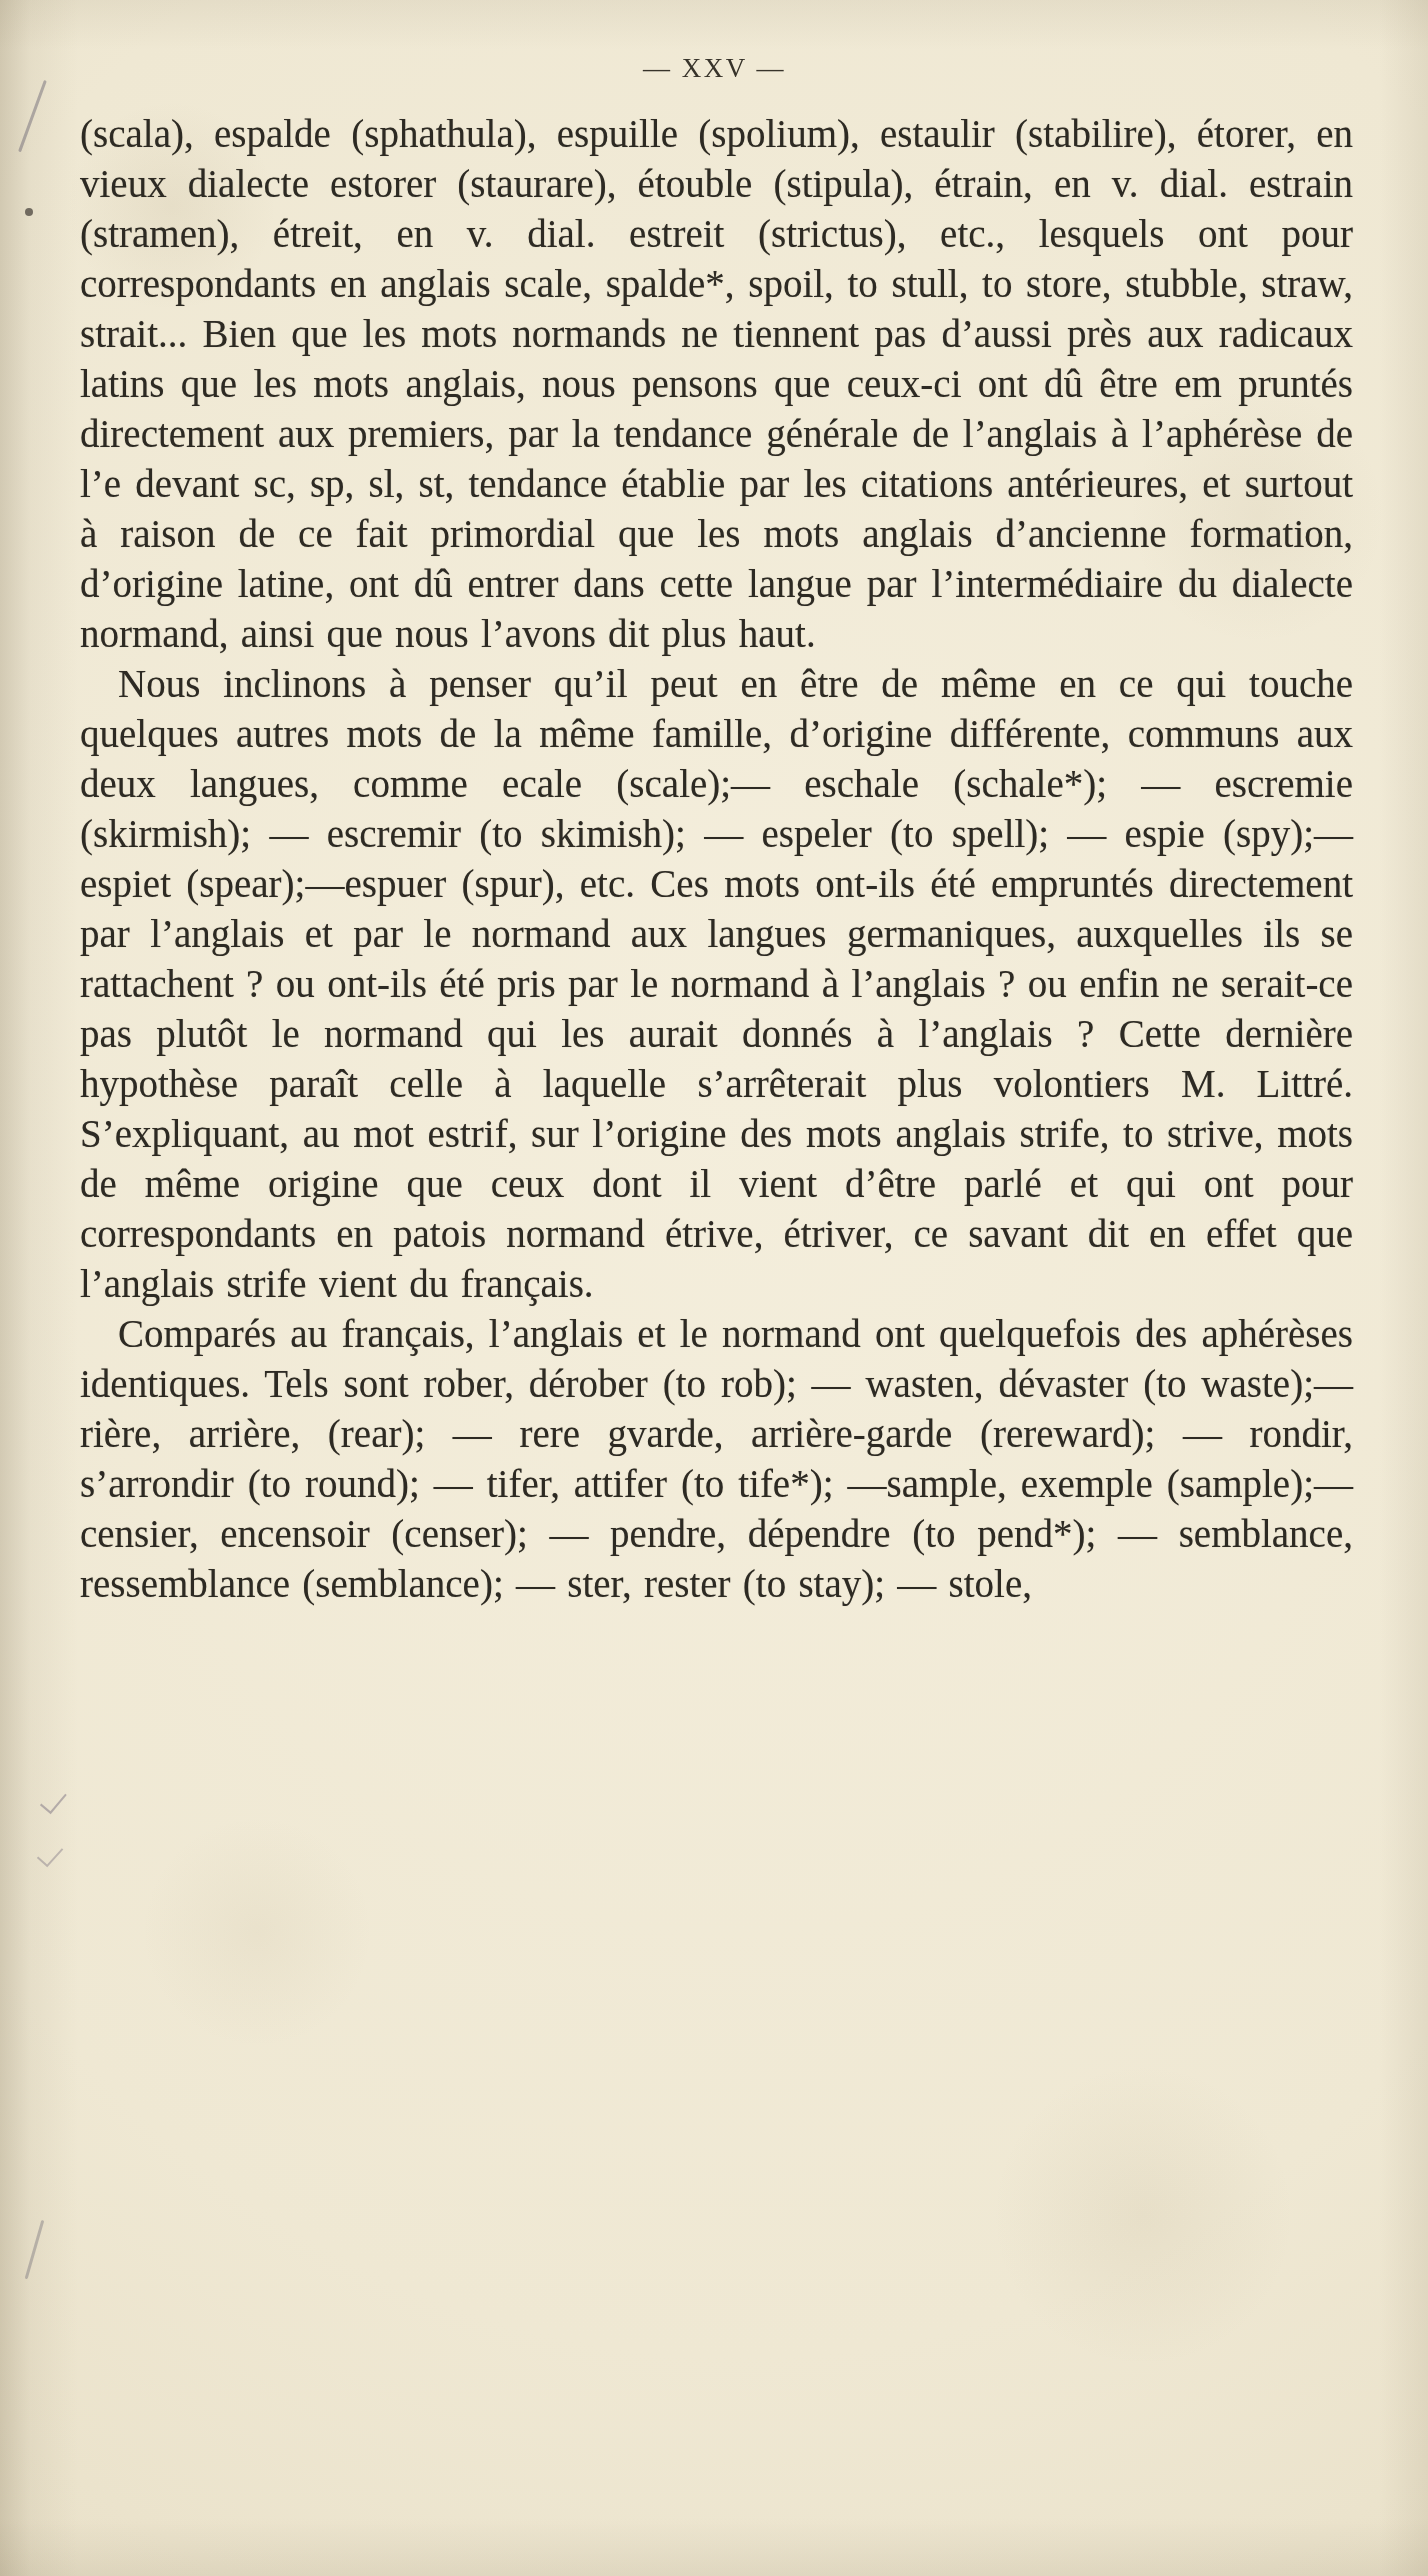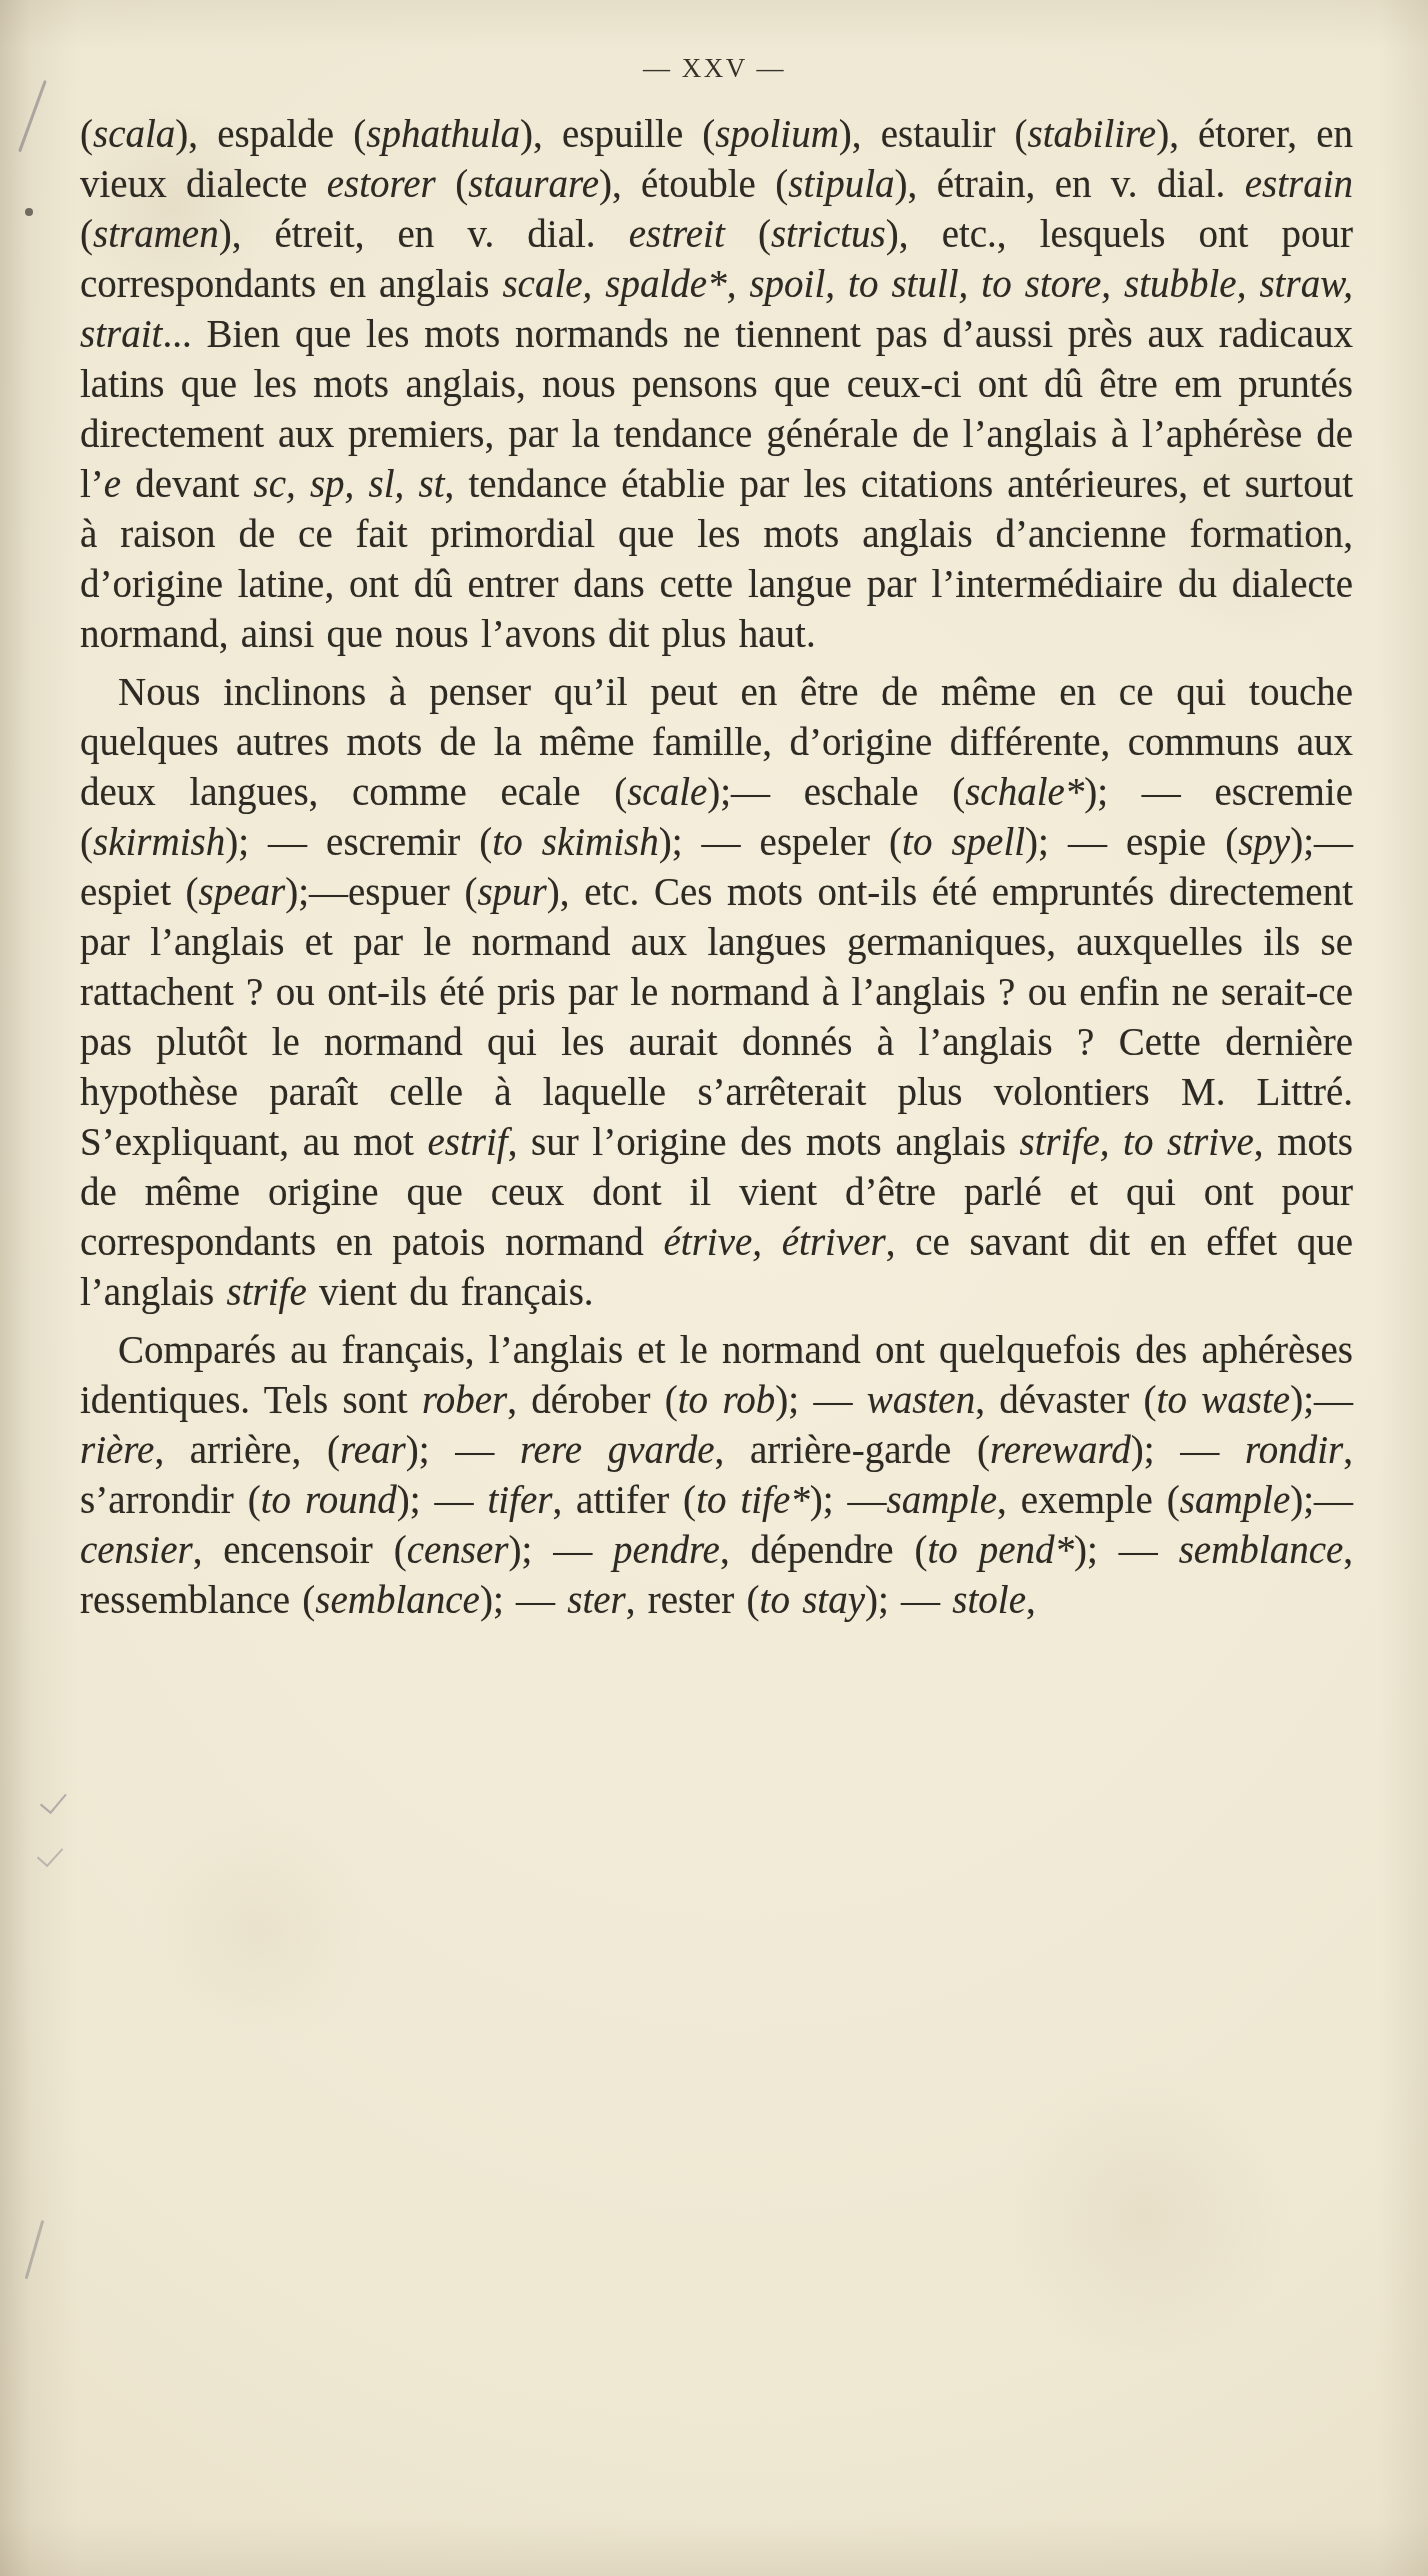--- a/index.html
+++ b/index.html
@@ -53,22 +53,22 @@
     z-index: 2;
     margin: 25px 76px 0 80px; 
     font-size: 39px;
     line-height: 50px;
     text-align: justify;
     color: #2d2a23;
     word-spacing: 2.5px;
     text-shadow: 0 0 0.8px rgba(45, 42, 35, 0.35);
   }
   .para { margin: 0; padding: 0; }
-  .para.indent { text-indent: 38px; margin-top: 8px; }
-  .it { font-style: italic; }
+  .para.indent { text-indent: 38px; }
+  .it { }
 
   
   .mark { position: absolute; pointer-events: none; z-index: 1; }
   .mark-slash-top {
     left: 31px; top: 78px; width: 2.5px; height: 76px;
     background: rgba(85, 80, 100, 0.40);
     transform: rotate(20deg);
     border-radius: 1.7px;
   }
   .mark-dot {

